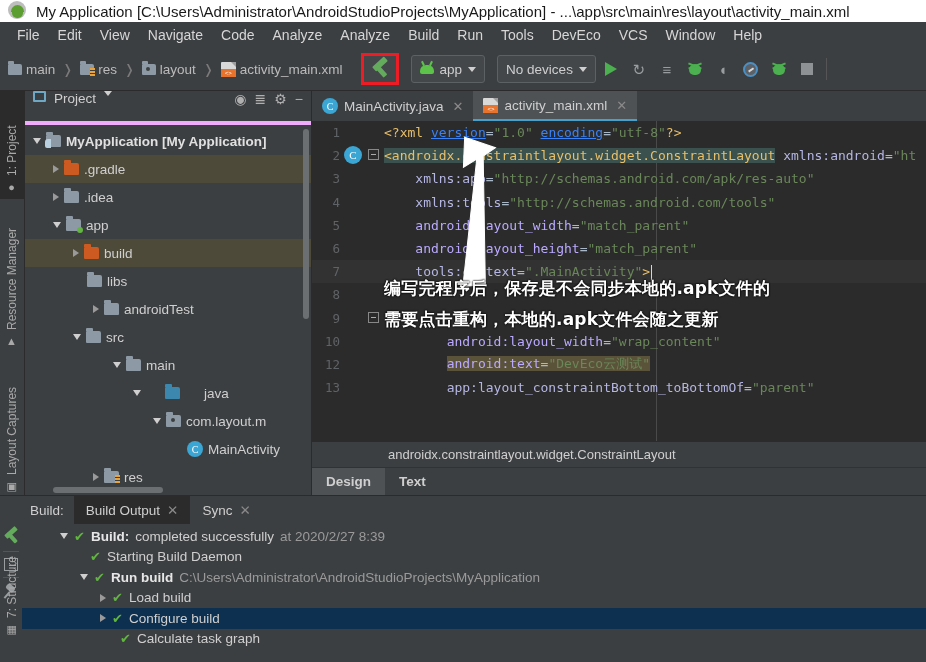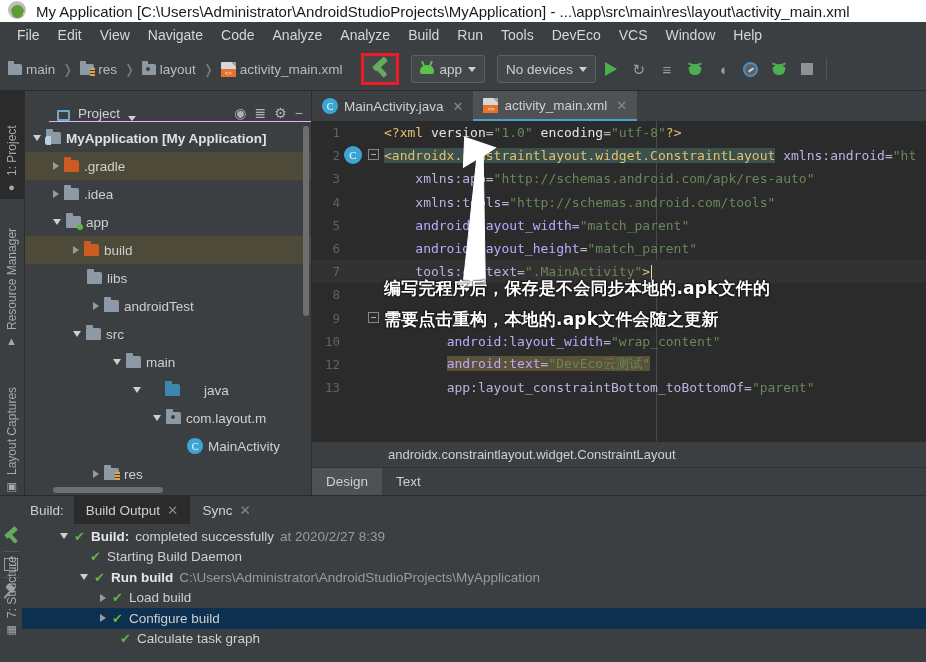--- a/index.html
+++ b/index.html
@@ -74,21 +74,21 @@
   .main{display:flex;height:404px;}
 
   .leftstrip{width:24px;background:#3c3f41;border-right:1px solid #2b2b2b;position:relative;}
   .vtab{position:absolute;left:0;width:24px;color:#a9a9a9;font-size:12px;
         writing-mode:vertical-rl;transform:rotate(180deg);display:flex;align-items:center;gap:5px;
         justify-content:flex-start;padding:6px 0;white-space:nowrap;}
   .vtab.active{background:#2b2b2b;}
   .vico{writing-mode:horizontal-tb;transform:rotate(180deg);font-size:11px;}
 
   .projpanel{width:286px;background:#3c3f41;display:flex;flex-direction:column;border-right:1px solid #2b2b2b;}
-  .projhdr{height:30px;display:flex;align-items:flex-end;gap:8px;padding:0 8px;font-size:13.5px;color:#cfcfcf;border-bottom:1px solid #f0abfc;margin-left:24px;}
+  .projhdr{height:30px;display:flex;align-items:flex-start;gap:8px;padding:0 8px;font-size:13.5px;color:#cfcfcf;border-bottom:4px solid #f0abfc;}
   .sqico{width:13px;height:11px;border:2px solid #6fa8c4;box-sizing:border-box;border-radius:1px;}
   .tree{flex:1;overflow:hidden;position:relative;padding-top:2px;font-size:13.5px;}
   .trow{height:28px;display:flex;align-items:center;gap:5px;padding-right:4px;white-space:nowrap;color:#cfcfcf;}
   .trow.hl{background:#4e4a39;}
   .tw{width:0;height:0;flex:0 0 auto;}
   .tw.r{border-left:6px solid #9a9a9a;border-top:4.5px solid transparent;border-bottom:4.5px solid transparent;}
   .tw.d{border-top:6px solid #cfcfcf;border-left:4.5px solid transparent;border-right:4.5px solid transparent;}
   .fo{width:15px;height:12px;background:#8d9aa6;border-radius:1px 2px 1px 1px;position:relative;flex:0 0 auto;}
   .fo:before{content:"";position:absolute;top:-3px;left:0;width:7px;height:3px;background:#8d9aa6;border-radius:1px 1px 0 0;}
   .fo.or{background:#cc5a21;}
@@ -119,41 +119,41 @@
         font-family:"DejaVu Sans Mono","Liberation Mono",monospace;font-size:13px;}
   .cl{position:relative;height:23.2px;display:flex;align-items:center;white-space:nowrap;}
   .cl.cur{background:#323232;}
   .ln{width:28px;text-align:right;color:#606366;flex:0 0 auto;padding-right:4px;font-size:12.5px;}
   .gut{width:34px;flex:0 0 auto;position:relative;height:100%;}
   .ctext{padding-left:6px;}
   .k-tag{color:#e8bf6a;}
   .k-attr{color:#bbaaff;}
   .k-val{color:#6a8759;}
   .k-ns{color:#b5b6e3;}
-  .k-plain{color:#e5e5e5;}
+  .k-plain{color:#3b82f6;text-decoration:underline;}
   .k-eq{color:#a9b7c6;}
   .hl-tag{background:#3b514d;color:#e8bf6a;}
   .hl-sel{background:#5b5339;}
   .vline{position:absolute;left:344px;top:0;bottom:0;width:1px;background:#4a4a4a;}
   .fold{position:absolute;width:11px;height:11px;border:1px solid #888;box-sizing:border-box;background:#2b2b2b;}
   .fold:after{content:"";position:absolute;left:2px;top:4px;width:5px;height:1px;background:#aaa;}
   .cmark{position:absolute;width:18px;height:18px;border-radius:50%;background:#3ba6d4;color:#fff;font-size:11px;
          display:flex;align-items:center;justify-content:center;font-family:"Liberation Serif",serif;}
   .caret-bar{display:inline-block;width:1px;height:15px;background:#d6d6d6;vertical-align:middle;margin-left:1px;}
 
   .cn-note{position:absolute;left:72px;top:152px;color:#ffffff;font-weight:bold;font-size:17px;
            line-height:31px;font-family:"DejaVu Sans","Liberation Sans",sans-serif;letter-spacing:.2px;
            text-shadow:0 0 2px #000,0 0 2px #000;white-space:nowrap;}
 
   .arrow-svg{position:absolute;left:0;top:0;pointer-events:none;}
 
   .bcrumb2{height:25px;background:#3c3f41;color:#cfcfcf;font-size:13px;display:flex;align-items:center;
            padding-left:76px;border-top:1px solid #2b2b2b;}
   .dttabs{height:27px;background:#3c3f41;display:flex;align-items:stretch;font-size:13.5px;border-top:1px solid #323232;}
-  .dttab{display:flex;align-items:center;padding:0 14px;color:#cfcfcf;}
+  .dttab{display:flex;align-items:center;padding:0 14px;color:#cfcfcf;font-weight:bold;}
   .dttab.sel{background:#4e5254;}
 
   
   .bottom{height:auto;background:#3c3f41;display:flex;flex-direction:column;border-top:1px solid #2b2b2b;}
   .buildhdr{height:28px;display:flex;align-items:center;font-size:13.5px;color:#cfcfcf;}
   .buildhdr .lbl{padding:0 10px 0 30px;}
   .btab{display:flex;align-items:center;gap:7px;padding:0 12px;height:28px;}
   .btab.sel{background:#2b2b2b;}
   .btab .x{color:#8a8a8a;}
   .buildbody{display:flex;flex:1;min-height:0;}

